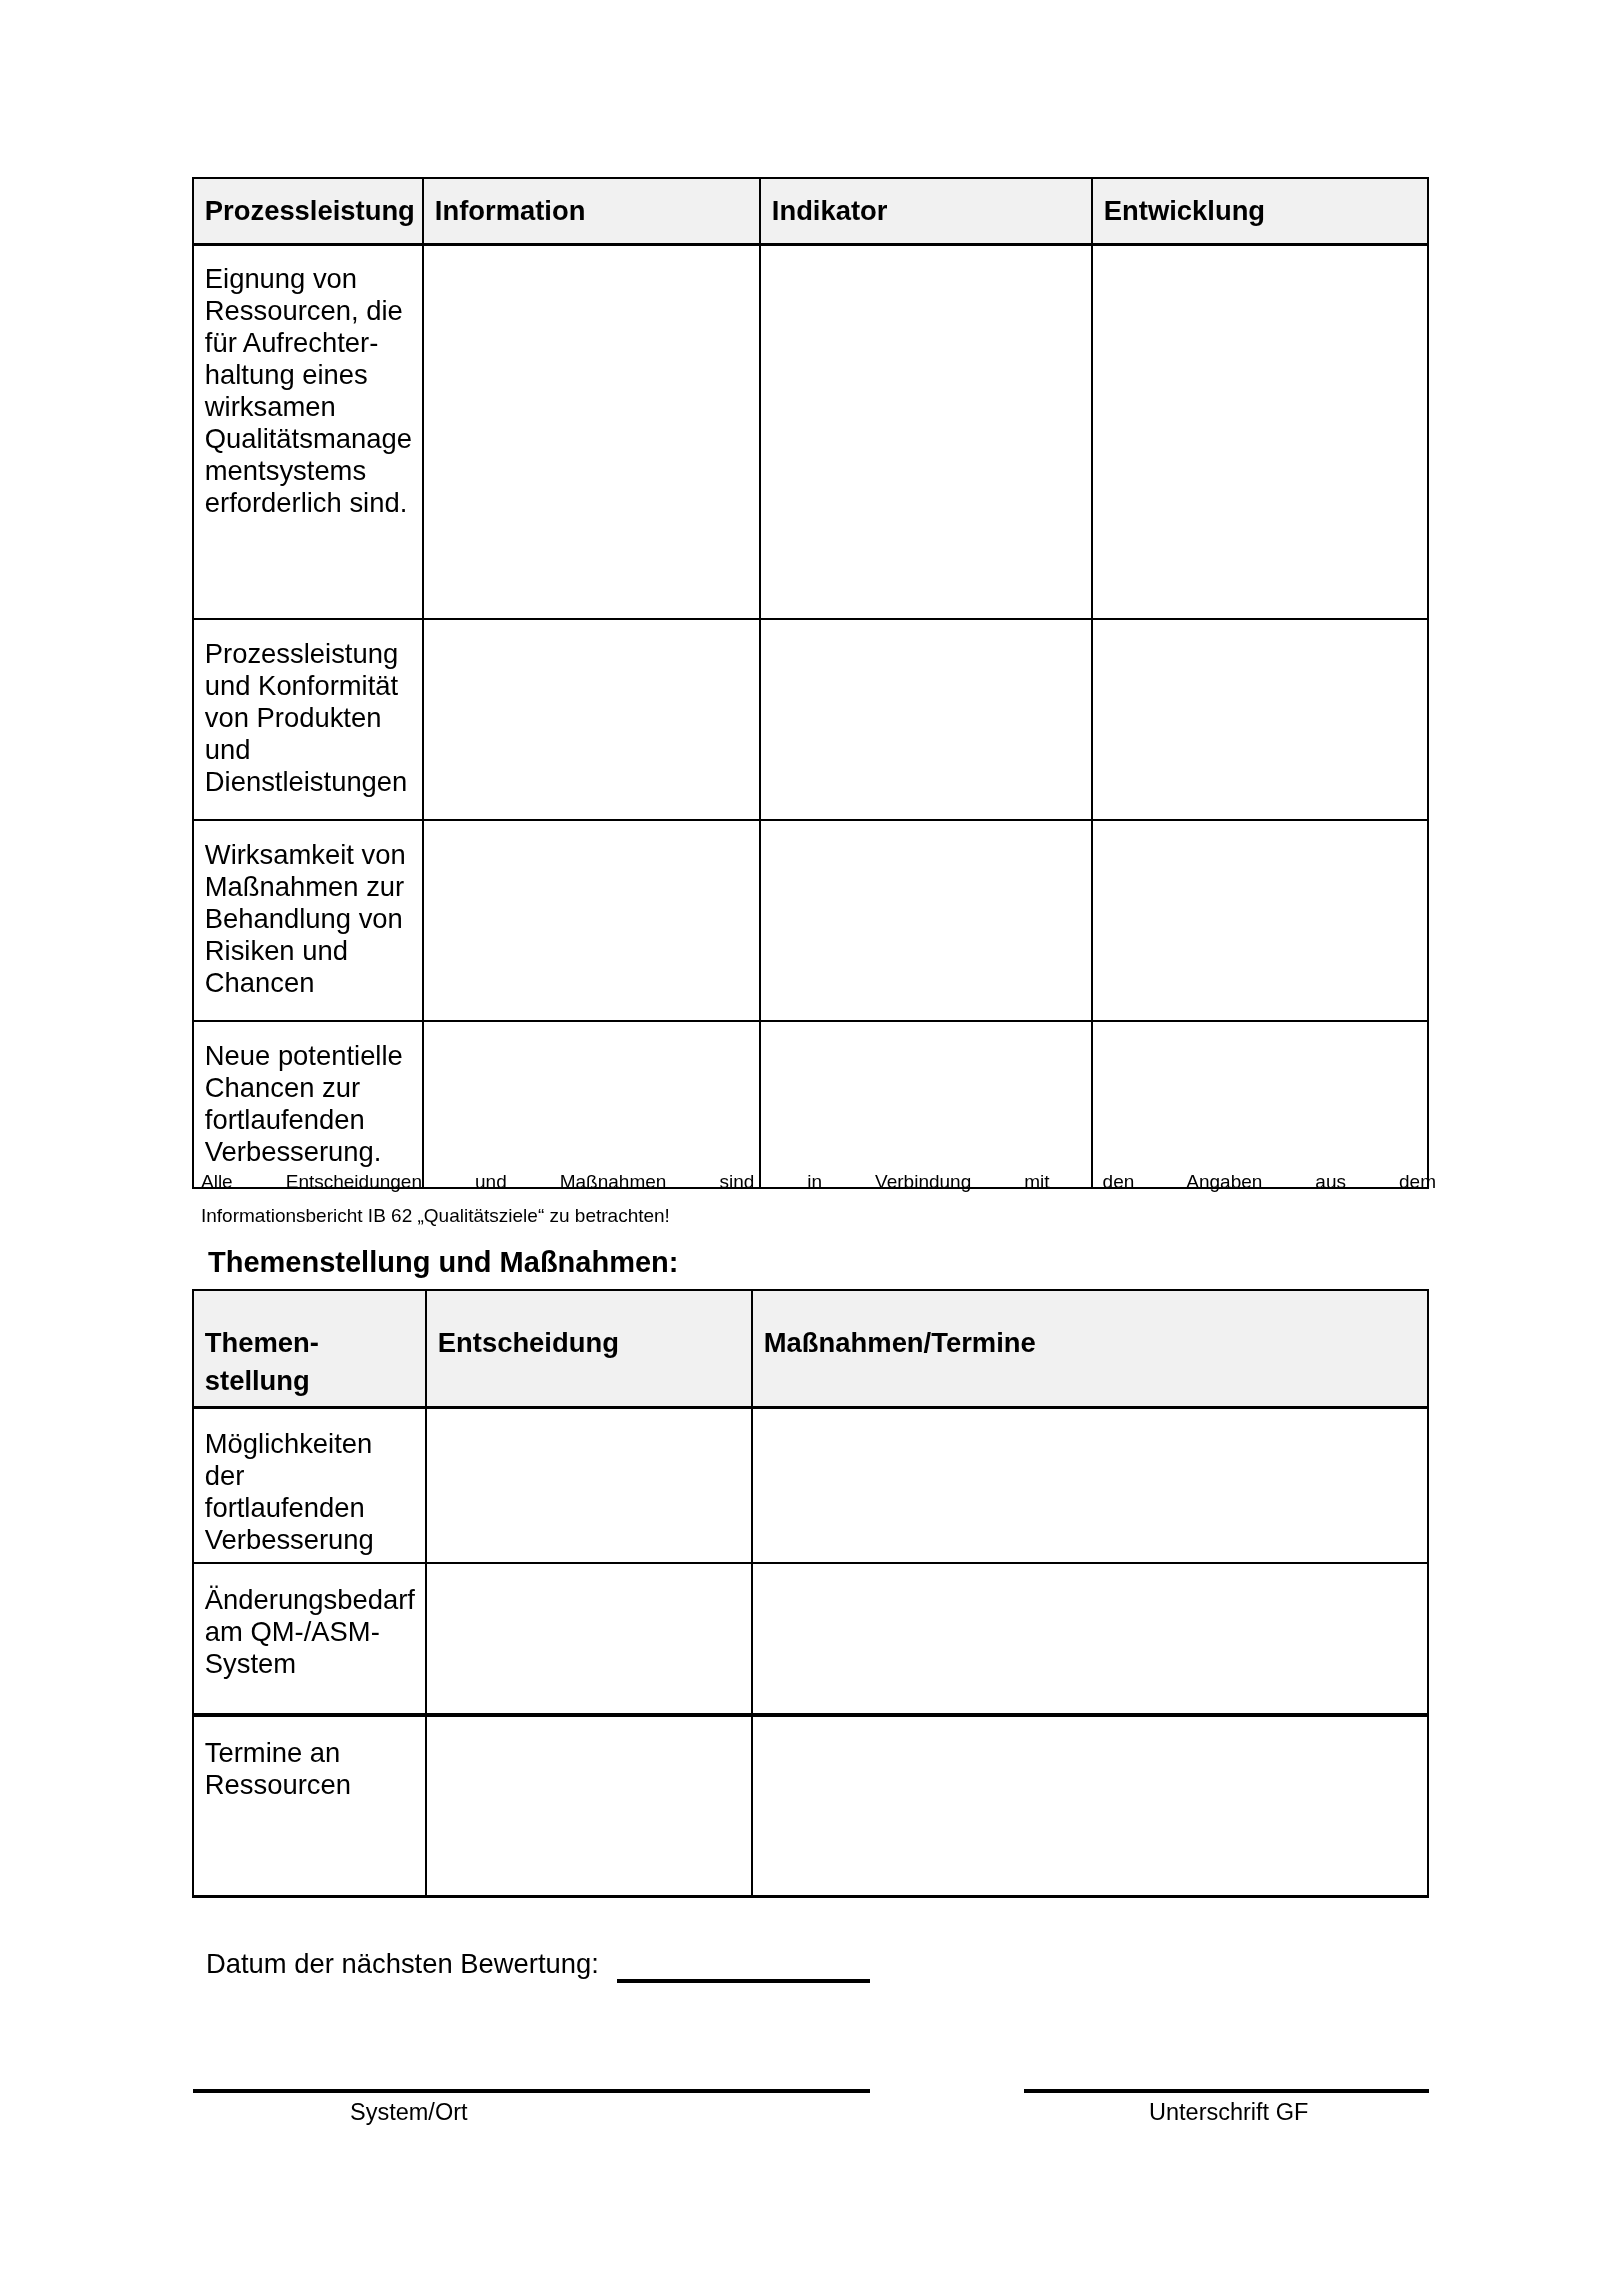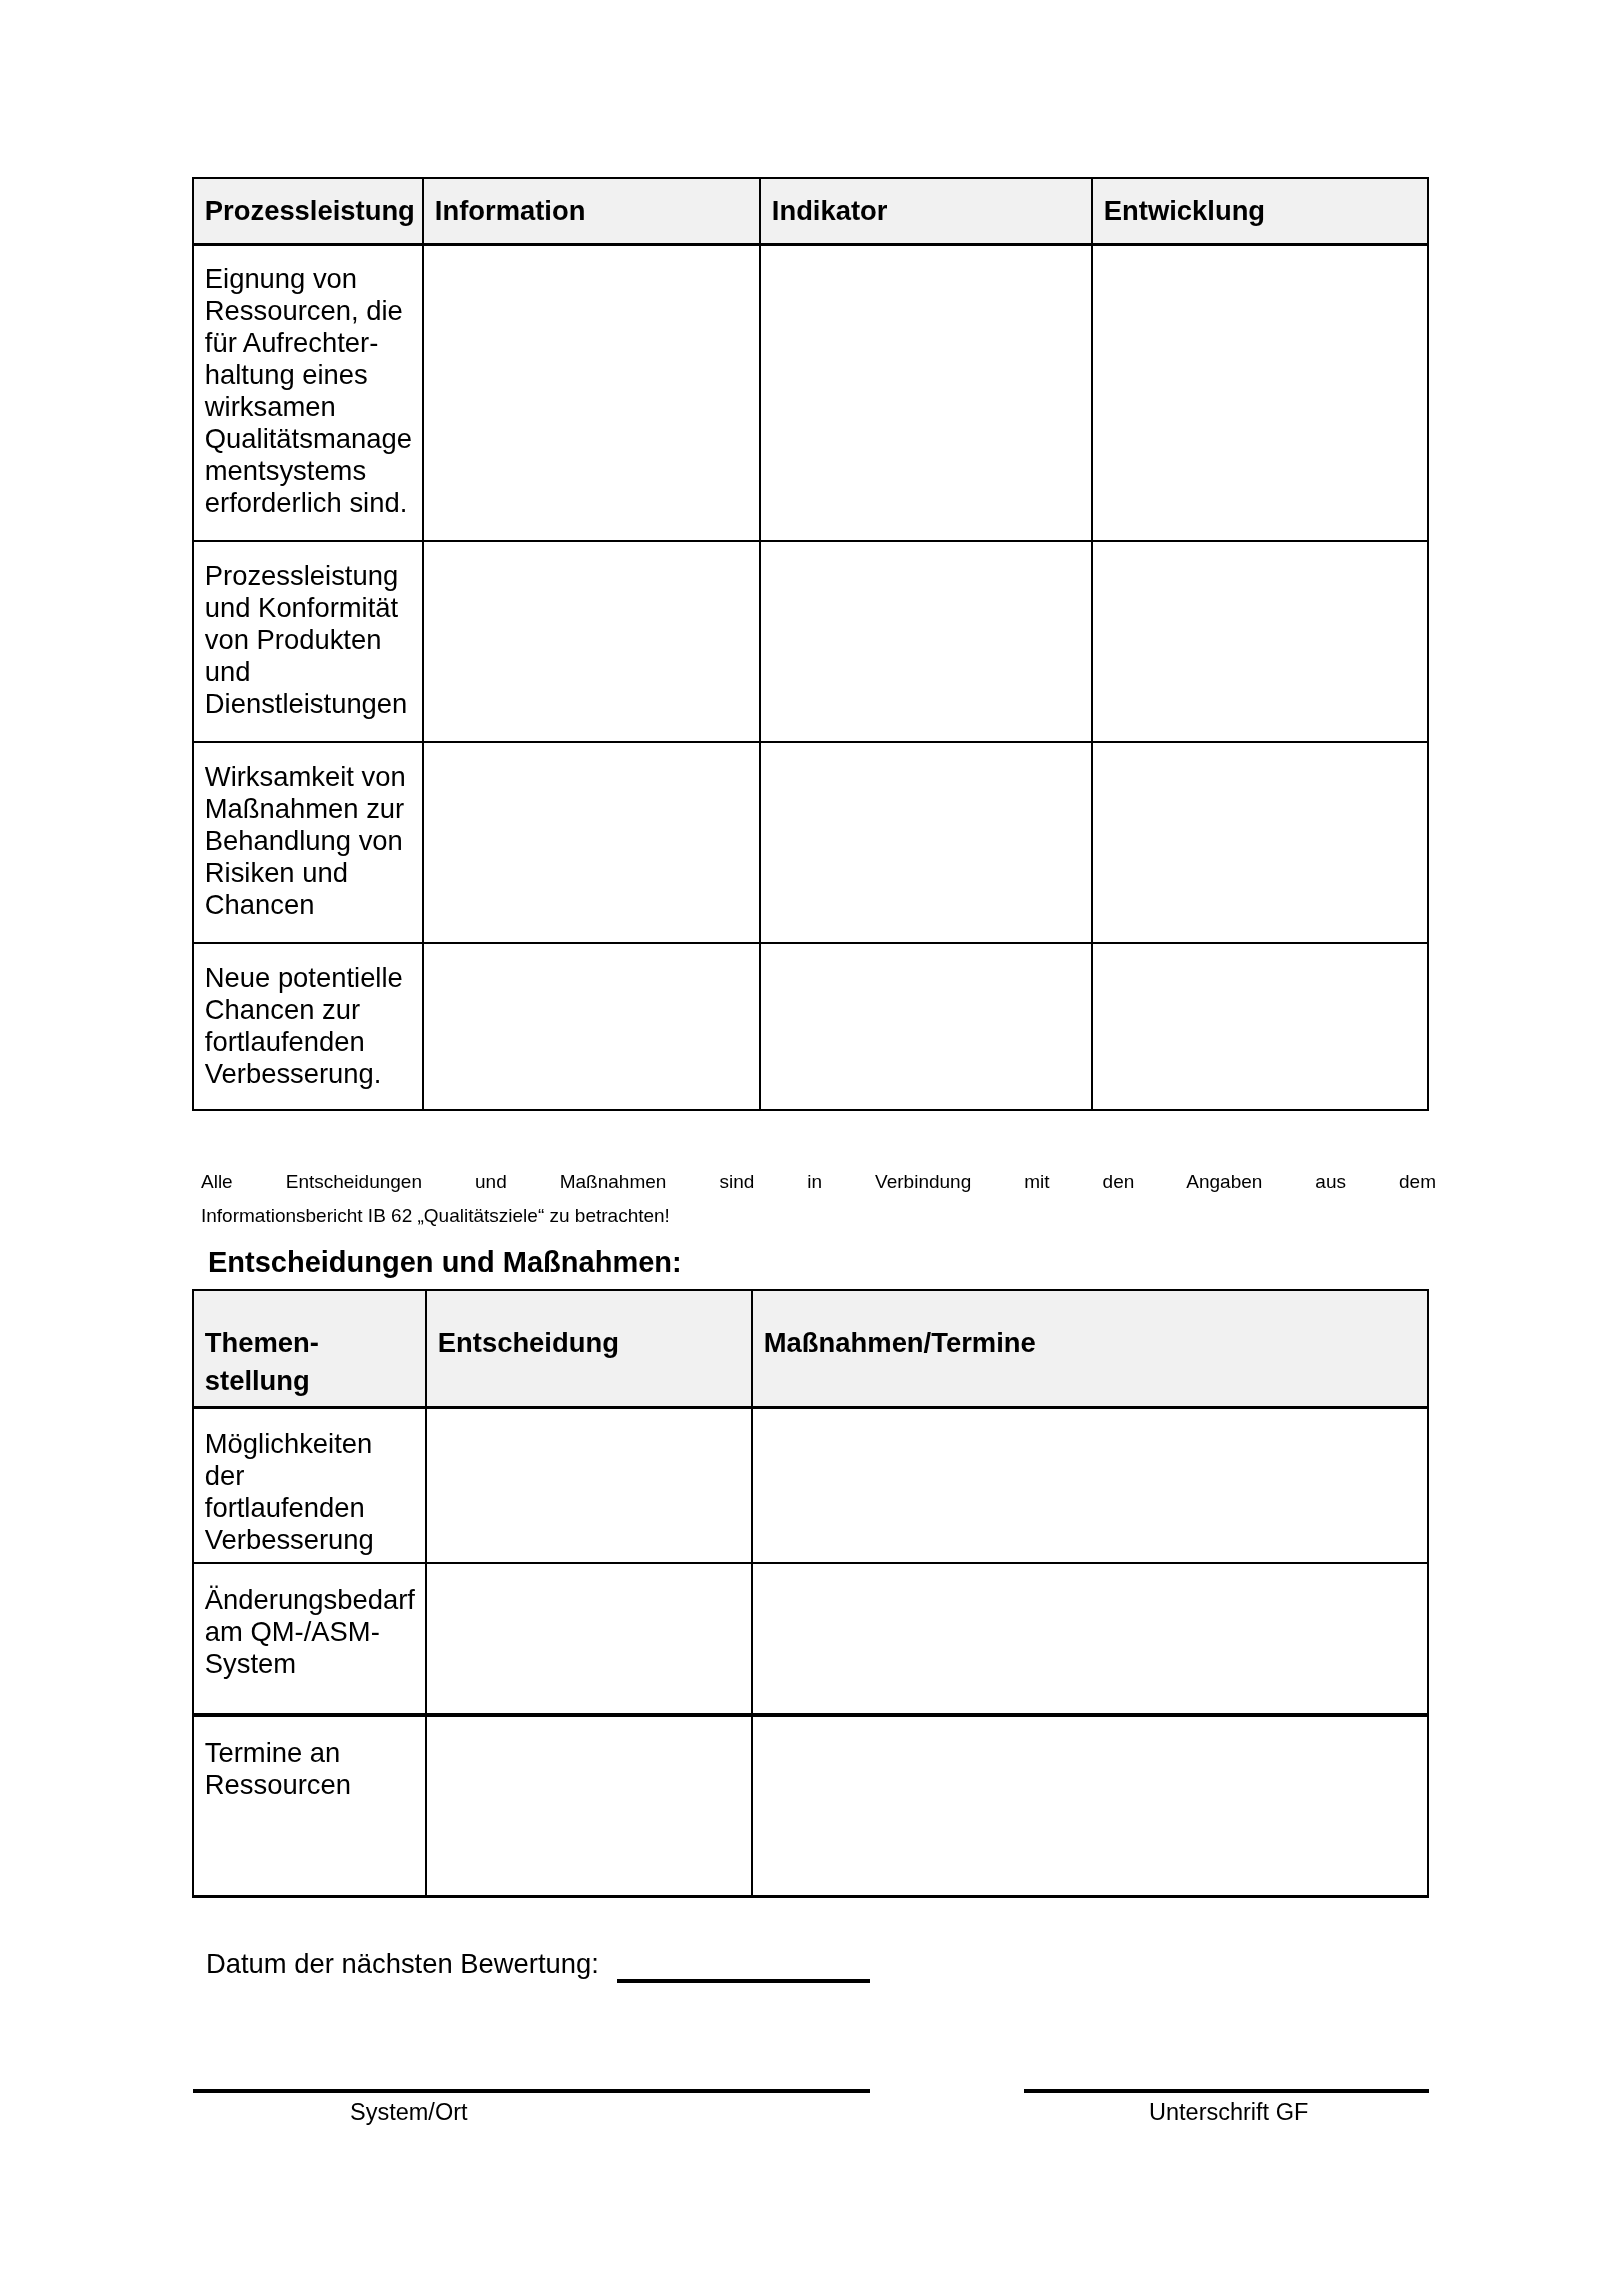--- a/index.html
+++ b/index.html
@@ -26,21 +26,21 @@
   #review-table{left:192px;top:177px;width:1236px;}
   #review-table th{
     background:#f1f1f1;
     font-weight:bold;
     vertical-align:middle;
     padding:5.9px 9.8px 5.9px 10.8px;
     border-bottom-width:3.9px;
     white-space:normal;
   }
   #review-table tr.hdr{height:66px;}
-  #review-table tr.r1{height:297px;}
+  #review-table tr.r1{height:375px;}
   #review-table tr.r2{height:201px;}
   #review-table tr.r3{height:201px;}
   #review-table tr.r4{height:167px;}
   
   #note{
     position:absolute;left:193px;top:1157px;width:1235px;
     font-size:19px;line-height:34px;margin:8px;
   }
   #note .jline{display:block;text-align:justify;text-align-last:justify;}
   #note .nline{display:block;}
@@ -146,21 +146,21 @@
         <td></td>
       </tr>
     </tbody>
   </table>
 
   <p id="note">
     <span class="jline">Alle Entscheidungen und Maßnahmen sind in Verbindung mit den Angaben aus dem</span>
     <span class="nline">Informationsbericht IB 62 „Qualitätsziele“ zu betrachten!</span>
   </p>
 
-  <h2 id="section-heading">Entscheidungen und Maßnahmen:</h2>
+  <h2 id="section-heading">Themenstellung und Maßnahmen:</h2>
 
   <table id="decisions-table">
     <colgroup>
       <col style="width:233px">
         <col style="width:326px">
         <col style="width:676px">
     </colgroup>
     <thead>
       <tr class="hdr">
         <th>Themen-

